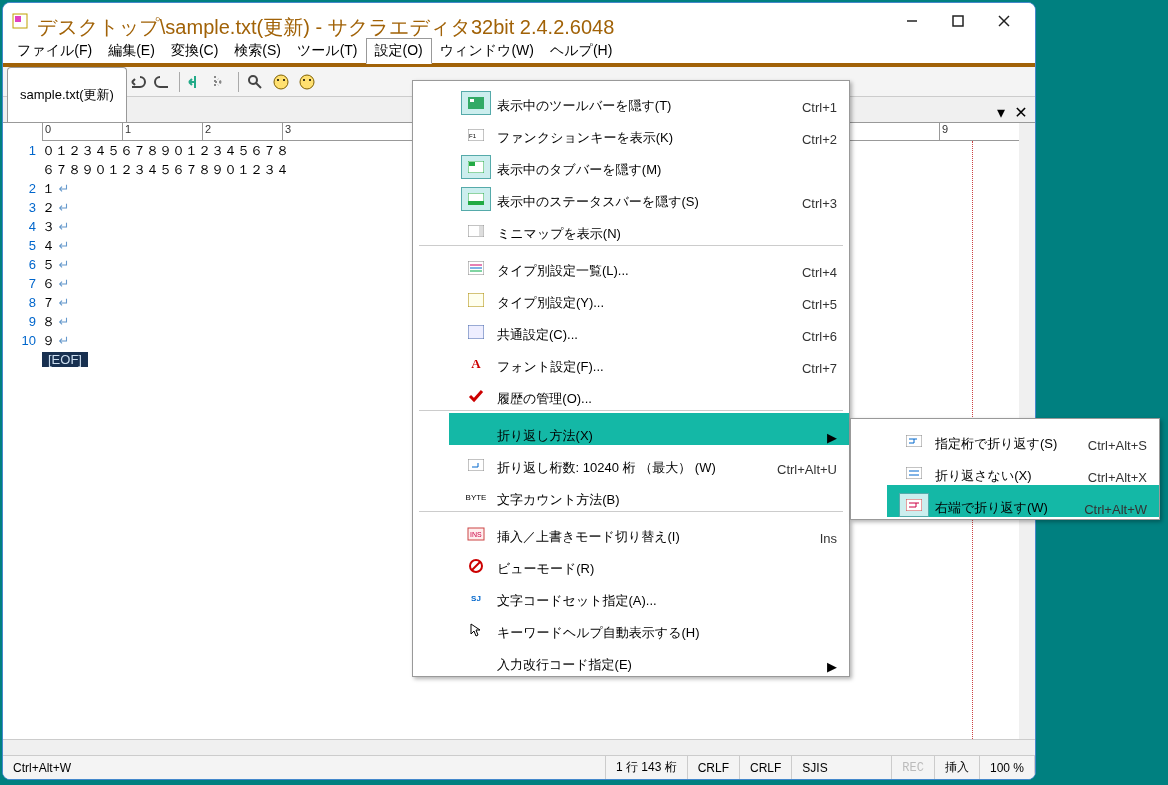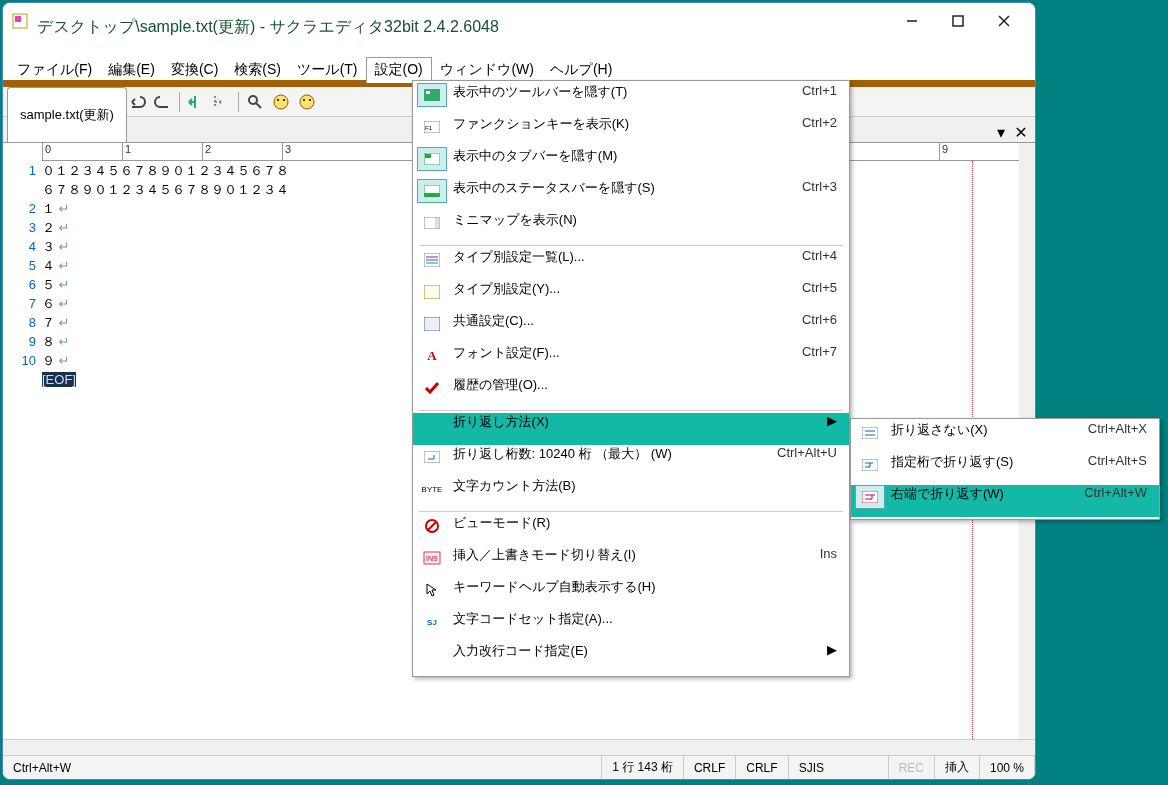--- a/index.html
+++ b/index.html
@@ -1,50 +1,50 @@
 <!DOCTYPE html>
 <html><head>
 <meta charset="utf-8">
 <style>
 * { margin: 0; padding: 0; box-sizing: border-box; font-family: "Meiryo", "メイリオ", sans-serif; }
 body { background: #008080; width: 1168px; height: 785px; overflow: hidden; }
 .window { position: absolute; left: 2px; top: 2px; width: 1034px; height: 778px; background: #fff; border: 1px solid #4488cc; border-radius: 8px; overflow: hidden; display: flex; flex-direction: column; }
 .titlebar { height: 36px; display: flex; align-items: center; padding: 0 8px; background: #fff; }
 .titlebar .icon { width: 18px; height: 18px; margin-right: 8px; }
-.titlebar .title { font-size: 16px; color: #14532d; flex: 1; margin-top: 12px; }
+.titlebar .title { font-size: 20px; color: #a16207; flex: 1; margin-top: 12px; }
 .titlebar .winbtns { display: flex; gap: 0; }
 .titlebar .winbtn { width: 46px; height: 32px; display: flex; align-items: center; justify-content: center; font-size: 16px; }
-.menubar { height: 28px; display: flex; align-items: center; padding: 0 6px; border-bottom: 7px solid #a16207; margin-top: 20px; }
+.menubar { height: 28px; display: flex; align-items: center; padding: 0 6px; border-bottom: 4px solid #a16207; }
 .menubar .menuitem { padding: 3px 8px; font-size: 14px; }
 .menubar .menuitem.open { background: #fff; border: 1px solid #999; border-bottom: 1px solid #fff; }
 .toolbar { height: 30px; display: flex; align-items: center; padding: 2px 4px; border-bottom: 1px solid #ccc; gap: 2px; background: #f4f4f4; }
 .toolbar .tbtn { width: 24px; height: 24px; display: flex; align-items: center; justify-content: center; }
 .toolbar .sep { width: 1px; height: 20px; background: #aaa; margin: 0 2px; }
 .tabbar { height: 26px; display: flex; align-items: flex-end; padding: 0 4px; background: #f0f0f0; border-bottom: 1px solid #999; }
 .tabbar .tab { padding: 18px 12px; font-size: 13px; background: #fff; border: 1px solid #999; border-bottom: none; border-radius: 4px 4px 0 0; }
 .tabbar .spacer { flex: 1; }
 .tabbar .tabx { width: 20px; height: 20px; display: flex; align-items: center; justify-content: center; }
 .editor { flex: 1; display: flex; position: relative; background: #fff; }
 .ruler { position: absolute; top: 0; left: 39px; right: 16px; height: 18px; font-size: 11px; color: #333; font-family: monospace; border-bottom: 1px solid #999; display: flex; }
 .ruler .tick { border-left: 1px solid #999; padding-left: 2px; width: 80px; }
 .gutter { width: 39px; background: #fff; padding-top: 18px; text-align: right; color: #0066cc; font-family: monospace; font-size: 13px; }
 .gutter div { padding-right: 6px; line-height: 19px; }
 .textarea { flex: 1; padding-top: 18px; font-family: monospace; font-size: 13px; position: relative; }
 .textarea .line { line-height: 19px; white-space: pre; }
 .textarea .ret { color: #6699cc; }
-.textarea .eof { background: #183050; color: #cde; padding: 0 0; }
+.textarea .eof { background: #183050; color: #cde; padding: 0 6px; }
 .editor .rightmargin { position: absolute; top: 18px; bottom: 0; left: 930px; width: 1px; border-left: 1px dotted #c44; }
 .scrollbar-v { width: 16px; background: #f0f0f0; }
 .scrollbar-h { height: 16px; background: #f0f0f0; border-top: 1px solid #ccc; }
 .statusbar { height: 24px; display: flex; align-items: center; font-size: 12px; background: #f4f4f4; border-top: 1px solid #ccc; }
 .statusbar .cell { padding: 0 10px; border-right: 1px solid #ccc; height: 100%; display: flex; align-items: center; }
 .statusbar .grow { flex: 1; }
-.statusbar .rec { color: #bbb; }
+.statusbar .rec { color: #bbb; font-family: Liberation Mono, monospace; }
 .menu-popup { position: absolute; background: #fff; border: 1px solid #999; box-shadow: 2px 2px 4px rgba(0,0,0,0.3); font-size: 13px; padding: 2px 0; }
-.menu-popup .row { display: flex; align-items: flex-start; height: 32px; padding: 0 12px 0 4px; }
+.menu-popup .row { display: flex; align-items: flex-end; height: 32px; padding: 0 12px 0 12px; margin-left: 36px; }
 .menu-popup .row.hl { background: #14b8a6; }
 .menu-popup .micon { width: 30px; height: 24px; display: flex; align-items: center; justify-content: center; }
 .menu-popup .micon.boxed { border: 1px solid #5aa; background: #cee; }
 .menu-popup .mlabel { flex: 1; padding-left: 6px; }
 .menu-popup .mshort { color: #333; padding-left: 24px; }
 .menu-popup .msep { height: 1px; background: #ccc; margin: 2px 6px; }
 .menu-popup .marrow { margin-left: 16px; }
 svg { display: block; }
 </style>
 </head>
@@ -333,80 +333,80 @@
   </div>
   <div class="row">
     <span class="micon">
         <span style="font-size:8px;font-weight:normal">BYTE</span>
       </span>
     <span class="mlabel">文字カウント方法(B)</span>
   </div>
   <div class="msep"></div>
   <div class="row">
     <span class="micon">
+        <svg width="18" height="14">
+          <rect x="1" y="1" width="16" height="12" fill="#fee" stroke="#c44"></rect>
+          <text x="3" y="10" font-size="7" fill="#c04">INS</text>
+        </svg>
+      </span>
+    <span class="mlabel">挿入／上書きモード切り替え(I)</span>
+    <span class="mshort">Ins</span>
+  </div>
+  <div class="row">
+    <span class="micon">
         <svg width="16" height="16">
           <circle cx="8" cy="8" r="6" fill="none" stroke="#c00" stroke-width="2"></circle>
           <line x1="4" y1="12" x2="12" y2="4" stroke="#c00" stroke-width="2"></line>
         </svg>
       </span>
     <span class="mlabel">ビューモード(R)</span>
   </div>
   <div class="row">
     <span class="micon">
-        <svg width="18" height="14">
-          <rect x="1" y="1" width="16" height="12" fill="#fee" stroke="#c44"></rect>
-          <text x="3" y="10" font-size="7" fill="#c04">INS</text>
-        </svg>
-      </span>
-    <span class="mlabel">挿入／上書きモード切り替え(I)</span>
-    <span class="mshort">Ins</span>
+        <span style="font-size:8px;font-weight:bold;color:#06c">SJ</span>
+      </span>
+    <span class="mlabel">文字コードセット指定(A)...</span>
   </div>
   <div class="row">
     <span class="micon">
         <svg width="14" height="16">
           <path d="M2 2l0 10 3-3 2 5 2-1-2-5 4 0z" fill="#fff" stroke="#000"></path>
         </svg>
       </span>
     <span class="mlabel">キーワードヘルプ自動表示する(H)</span>
-  </div>
-  <div class="row">
-    <span class="micon">
-        <span style="font-size:8px;font-weight:bold;color:#06c">SJ</span>
-      </span>
-    <span class="mlabel">文字コードセット指定(A)...</span>
   </div>
   <div class="row">
     <span class="micon"></span>
     <span class="mlabel">入力改行コード指定(E)</span>
     <span class="marrow">▶</span>
   </div>
 </div>
 
 <div class="menu-popup" style="left:850px; top:418px; width:310px;">
   <div class="row">
     <span class="micon">
         <svg width="16" height="12">
           <rect width="16" height="12" fill="#fff" stroke="#888"></rect>
+          <path d="M3 4h8m-8 4h5v-4" stroke="#06c" fill="none"></path>
+        </svg>
+      </span>
+    <span class="mlabel">指定桁で折り返す(S)</span>
+    <span class="mshort">Ctrl+Alt+S</span>
+  </div>
+  <div class="row">
+    <span class="micon">
+        <svg width="16" height="12">
+          <rect width="16" height="12" fill="#fff" stroke="#888"></rect>
           <line x1="3" y1="4" x2="13" y2="4" stroke="#06c"></line>
           <line x1="3" y1="8" x2="13" y2="8" stroke="#06c"></line>
         </svg>
       </span>
     <span class="mlabel">折り返さない(X)</span>
     <span class="mshort">Ctrl+Alt+X</span>
   </div>
-  <div class="row">
-    <span class="micon">
-        <svg width="16" height="12">
-          <rect width="16" height="12" fill="#fff" stroke="#888"></rect>
-          <path d="M3 4h8m-8 4h5v-4" stroke="#06c" fill="none"></path>
-        </svg>
-      </span>
-    <span class="mlabel">指定桁で折り返す(S)</span>
-    <span class="mshort">Ctrl+Alt+S</span>
-  </div>
   <div class="row hl">
     <span class="micon boxed">
         <svg width="16" height="12">
           <rect width="16" height="12" fill="#fff" stroke="#c44"></rect>
           <path d="M3 4h10m-10 4h7v-4" stroke="#c04" fill="none"></path>
         </svg>
       </span>
     <span class="mlabel">右端で折り返す(W)</span>
     <span class="mshort">Ctrl+Alt+W</span>
   </div>

